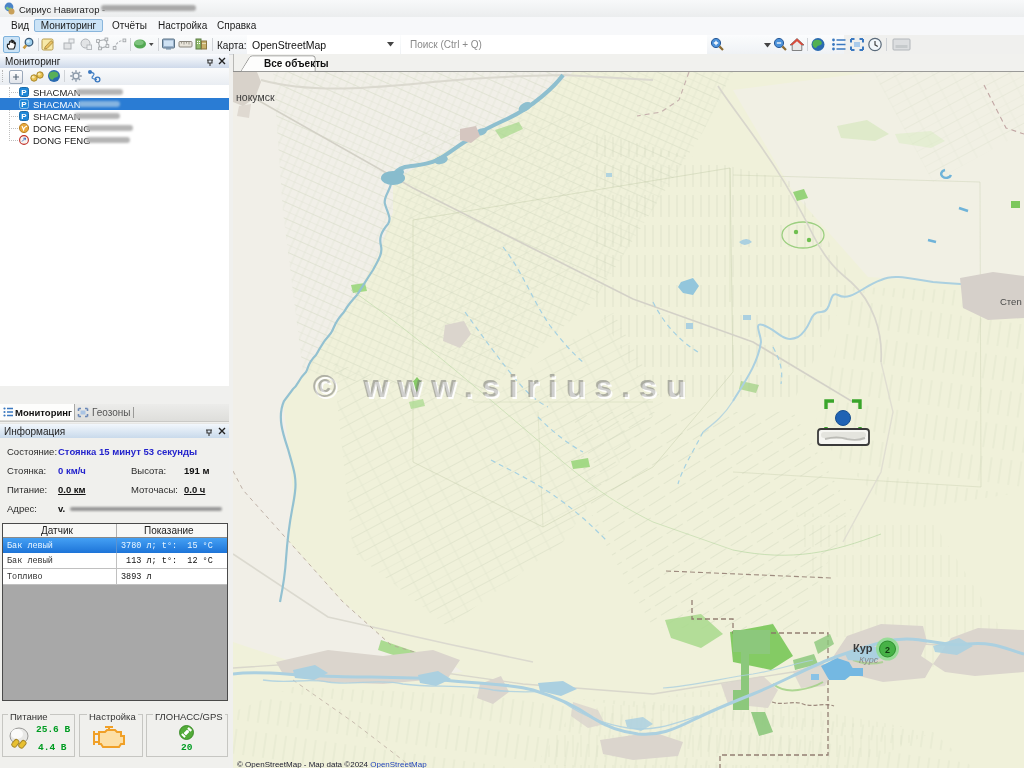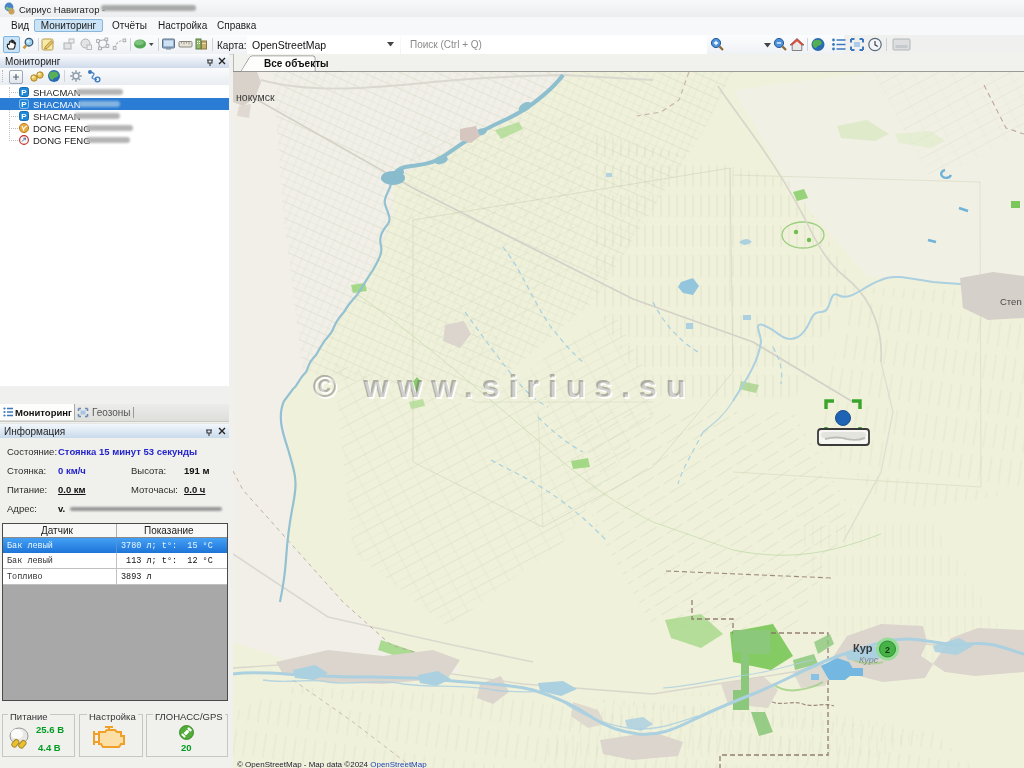--- a/index.html
+++ b/index.html
@@ -40,21 +40,21 @@
 .ival-k{position:absolute;font-size:9.5px;font-weight:bold;color:#111;}
 
 #stable{position:absolute;left:2px;top:101px;width:224px;height:176px;border:1px solid #4a4a4a;background:#a8a8a8;font-family:"Liberation Mono",monospace;}
 #sth{position:absolute;left:0;top:0;width:224px;height:13px;background:#f8f8f6;border-bottom:1px solid #8a8a8a;font-family:"Liberation Sans",sans-serif;font-size:10px;color:#222;}
 .srow{position:absolute;left:0;width:224px;height:15px;background:#fff;border-bottom:1px solid #c0c0c0;font-size:8.5px;color:#222;white-space:pre;}
 .srow.sel{background:linear-gradient(#44a0f4,#1d74d8);color:#eaf6ff;}
 .scol2{position:absolute;left:113px;top:0;height:100%;border-left:1px solid #c0c0c0;}
 
 .gbox{position:absolute;top:292px;height:41px;border:1px solid #c6c6c2;background:#f0f0ed;}
 .glabel{position:absolute;top:289px;font-size:9.5px;color:#333;background:#f0f0ed;padding:0 2px;}
-.green{color:#009c22;font-weight:bold;font-size:9.5px;position:absolute;}
+.green{color:#009c22;font-weight:bold;font-size:9.5px;position:absolute;font-family:Liberation Mono, monospace;}
 
 #mapwrap{left:229px;top:54px;width:795px;height:714px;}
 #maptabs{position:absolute;left:4px;top:0;width:791px;height:18px;background:#f1f1ee;border-left:1px solid #b8b8b5;border-bottom:1px solid #9a9a98;box-sizing:border-box;}
 #maptab{position:absolute;left:4px;top:0;width:110px;height:18px;}
 #maptab .t{position:absolute;left:22px;top:4px;font-size:10px;font-weight:bold;color:#101010;white-space:nowrap;padding-left:9px;}
 #mapsvg{position:absolute;left:4px;top:18px;}
 #wmark{position:absolute;left:84px;top:314px;width:640px;font-size:32px;font-weight:bold;letter-spacing:9px;color:rgba(125,125,125,0.34);text-shadow:1.5px 1.5px 0 rgba(255,255,255,0.9), -0.5px -0.5px 0 rgba(100,100,100,0.28);white-space:nowrap;}
 #attrib{position:absolute;left:8px;top:706px;font-size:8px;color:#1a1a2e;}
 #attrib a{color:#2244bb;text-decoration:underline;}
 </style></head>

